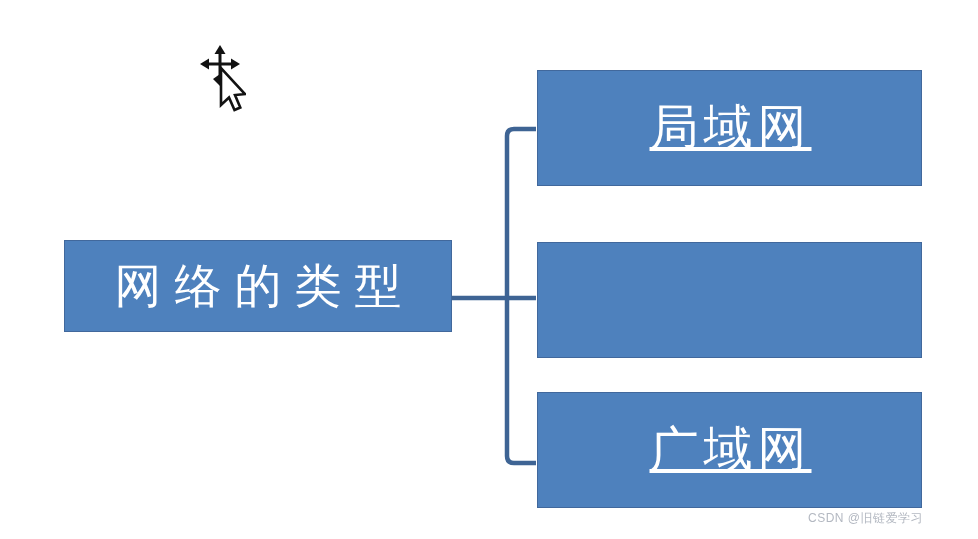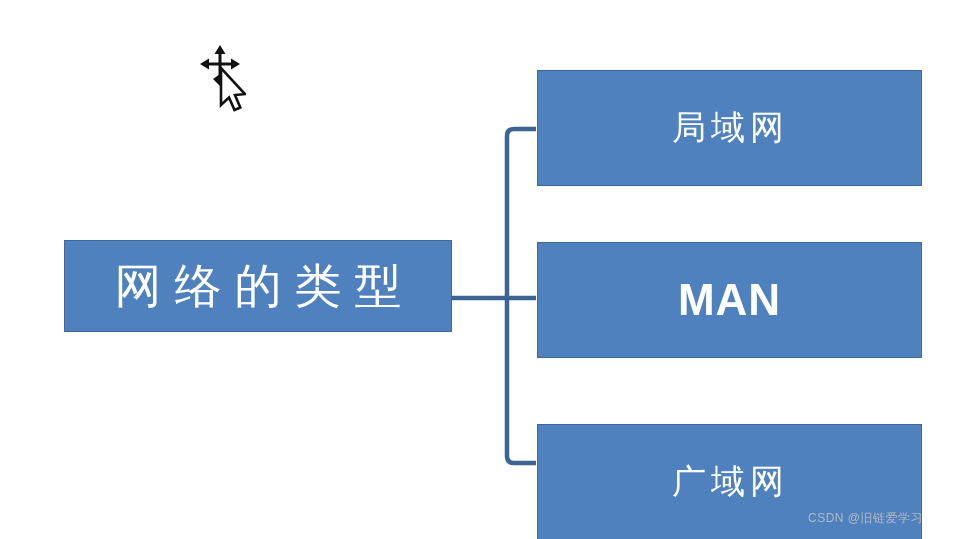--- a/index.html
+++ b/index.html
@@ -14,27 +14,27 @@
     border:1px solid var(--box-border,#41689C);
     box-sizing:border-box;
     display:flex;align-items:center;justify-content:center;
     color:var(--box-text,#ffffff);
     white-space:nowrap;
   }
   .node-root{left:64px;top:240px;width:388px;height:92px;}
   .node-child{left:537px;width:385px;height:116px;}
   .child-0{top:70px;}
   .child-1{top:242px;}
-  .child-2{top:424px;}
+  .child-2{top:392px;}
   .zh{
     font-family:"DejaVu Serif","Liberation Serif",serif;
     font-weight:400;
   }
   .node-root .zh{font-size:47px;letter-spacing:13px;margin-right:-13px;}
-  .node-child .zh{font-size:34px;letter-spacing:5px;margin-right:-2px;}
+  .node-child .zh{font-size:49px;letter-spacing:5px;margin-right:-2px;text-decoration:underline;}
   .en{
     font-family:"Liberation Sans",sans-serif;
     font-weight:700;font-size:44px;letter-spacing:1px;
   }
   #connector-svg{position:absolute;left:0;top:0;}
   #connector-svg path{
     stroke:var(--connector,#3E6494);
     stroke-width:4.5;fill:none;
   }
   #cursor-svg{position:absolute;left:198px;top:44px;}
@@ -56,21 +56,20 @@
 </svg>
 
 <div class="node node-root">
   <span class="zh">网络的类型</span>
 </div>
 
 <div class="node node-child child-0">
   <span class="zh">局域网</span>
 </div>
 <div class="node node-child child-1">
-    <span class="en">MAN</span>
 </div>
 <div class="node node-child child-2">
   <span class="zh">广域网</span>
 </div>
 
 <svg id="cursor-svg" width="48" height="70" viewBox="0 0 48 70">
 
   <line class="cross-line" x1="22" y1="22" x2="22" y2="9"></line>
   <polygon class="cross-head" points="22,1 16.5,10 27.5,10"></polygon>
   <line class="cross-line" x1="21" y1="20" x2="9" y2="20"></line>

